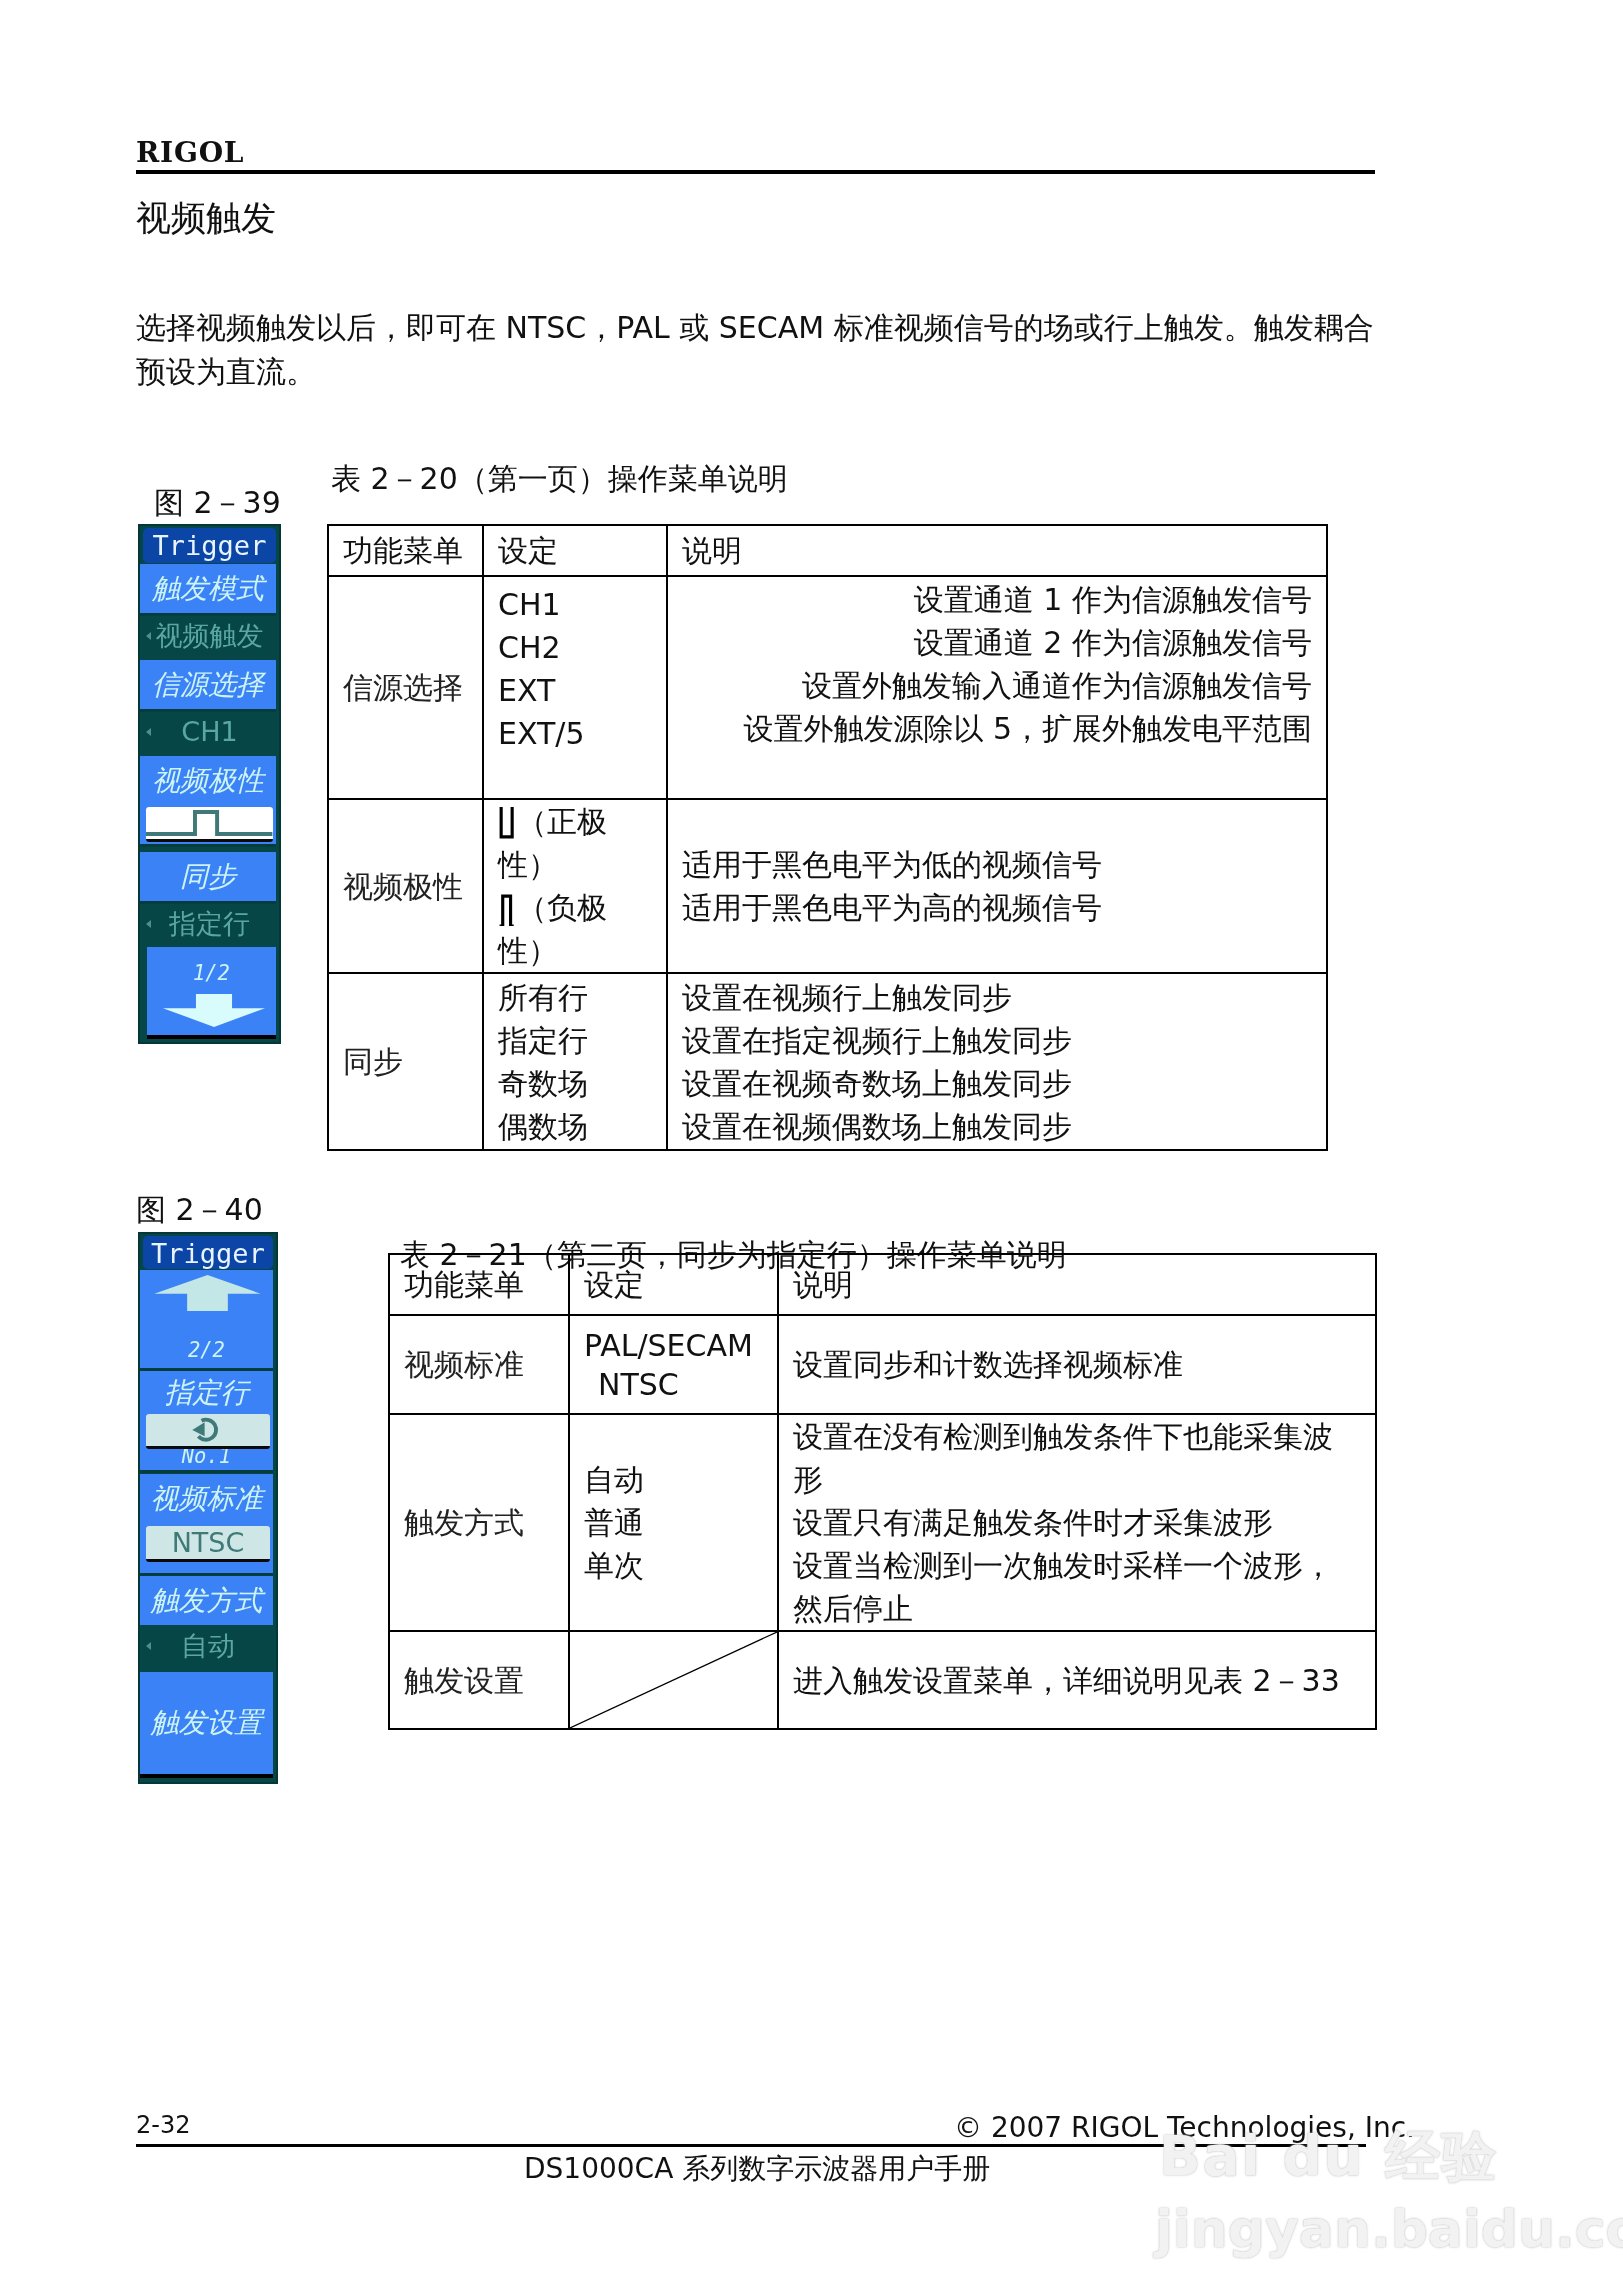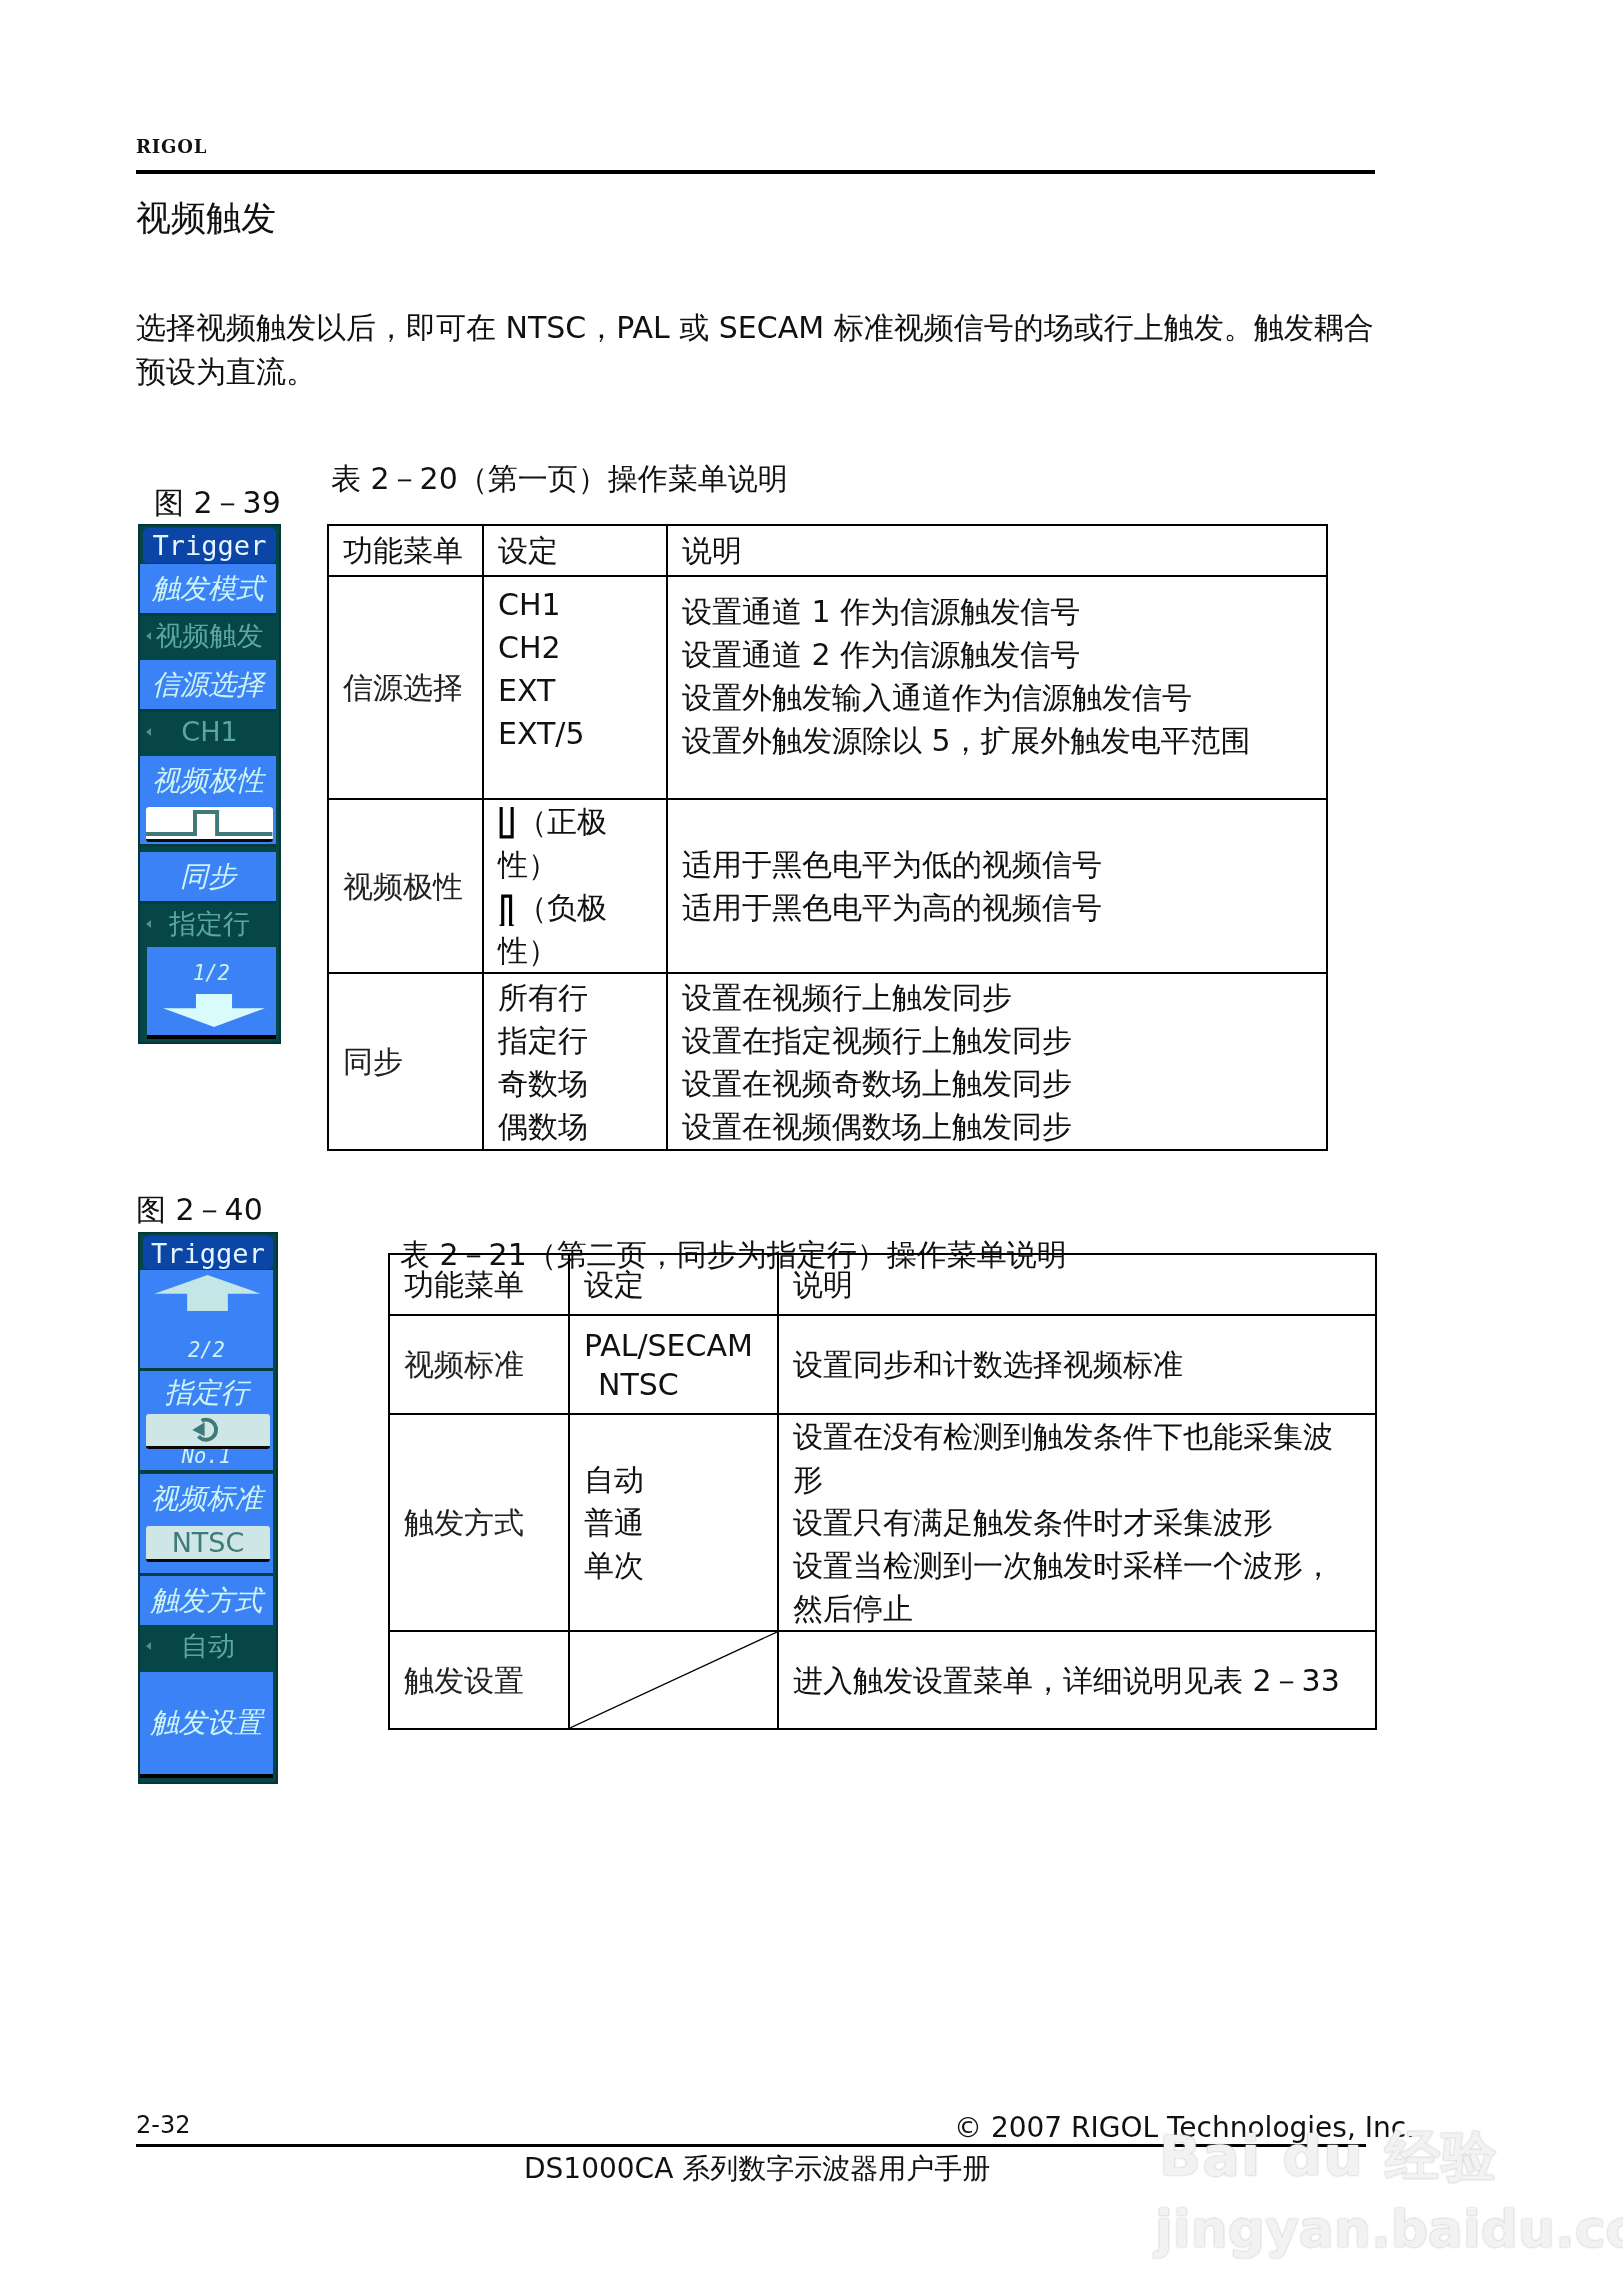--- a/index.html
+++ b/index.html
@@ -1,20 +1,20 @@
 <!DOCTYPE html>
 <html style="font-size:12.6px"><head>
 <meta charset="utf-8">
 <style>
   html, body { margin:0; padding:0; background:#ffffff; }
   body { width:1624px; height:2295px; position:relative; overflow:hidden;
          font-family:"DejaVu Sans","Liberation Sans",sans-serif; color:#111; }
   .abs { position:absolute; }
   .brand { left:136px; top:136px; font-family:"DejaVu Serif","Liberation Serif",serif;
-           font-weight:bold; font-size:18px; letter-spacing:0.8px; }
+           font-weight:bold; font-size:28px; letter-spacing:0.8px; }
   .hrule { height:4px; background:#000; }
   .title { left:136px; top:195px; font-size:35px; }
   .para { left:136px; top:306px; width:1245px; font-size:30px; line-height:44px; }
   .caption { font-size:30px; white-space:pre; }
 
   
   .panel { background:#064646; border:2.4px solid #043838; box-sizing:border-box; }
   .p-title { position:absolute; left:3.2px; right:3.2px; background:#0b46a6; color:#e8f4ff;
              border-radius:4.7px; text-align:center; font-size:27px; line-height:35px;
              font-family:"DejaVu Sans Mono","Liberation Mono",monospace; }
@@ -100,21 +100,21 @@
     <td>说明</td>
   </tr>
   <tr style="height:223px;">
     <td class="muted">信源选择</td>
     <td style="vertical-align:top;padding-top:6.3px;">
       <div>CH1</div>
       <div>CH2</div>
       <div>EXT</div>
       <div>EXT/5</div>
     </td>
-    <td style="vertical-align:top;padding-top:13px;">
+    <td style="vertical-align:top;padding-top:1px;text-align:right;">
       <div>设置通道 1 作为信源触发信号</div>
       <div>设置通道 2 作为信源触发信号</div>
       <div>设置外触发输入通道作为信源触发信号</div>
       <div>设置外触发源除以  5，扩展外触发电平范围</div>
     </td>
   </tr>
   <tr style="height:99px;">
     <td class="muted">视频极性</td>
     <td>
       <div>

